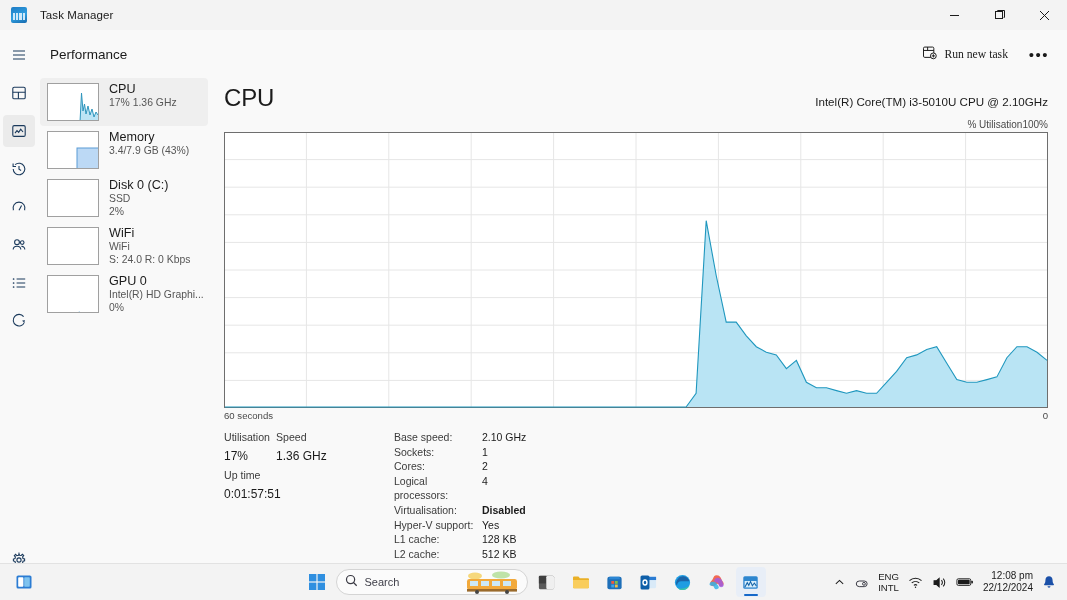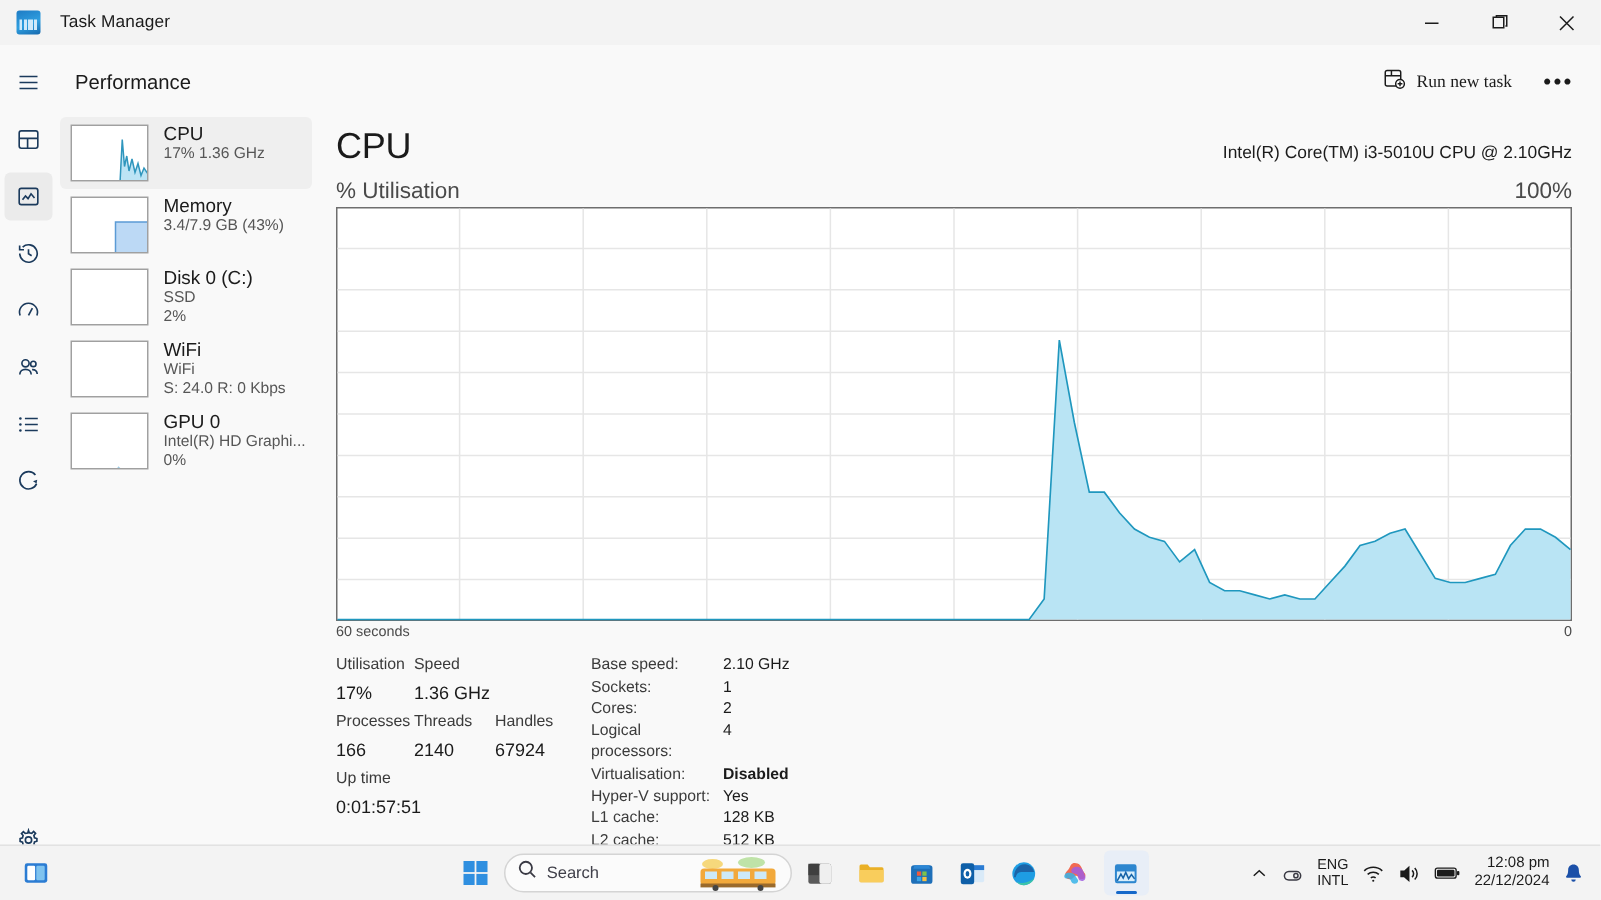--- a/index.html
+++ b/index.html
@@ -95,22 +95,22 @@
     font-size: 10.4px; color: #565656; line-height: 12.5px;
     white-space: nowrap; overflow: hidden; text-overflow: ellipsis; max-width: 100px;
   }
 
   
   .main { position: absolute; left: 180px; top: 0; width: 849px; height: 485px; }
   .cpu-head { display: flex; align-items: baseline; padding: 6px 19px 0 6px; }
   .cpu-h1 { font-size: 24px; color: #1b1b1b; font-weight: normal; letter-spacing: -.2px; }
   .cpu-model { margin-left: auto; font-size: 11.6px; color: #1b1b1b; }
   .axis-row {
-    display: flex; justify-content: space-between; padding: 7px 19px 0 6px;
-    font-size: 15px; color: #4a4a4a; gap: 28px;
+    display: flex; justify-content: flex-end; padding: 7px 19px 0 6px;
+    font-size: 10px; color: #4a4a4a;
   }
   .graph-wrap { margin: 2px 19px 0 6px; height: 276px; position: relative; }
   .graph-wrap svg { display: block; width: 100%; height: 100%; }
   .time-row {
     display: flex; justify-content: space-between; padding: 2px 19px 0 6px;
     font-size: 9.6px; color: #4a4a4a;
   }
 
   
   .stats { display: flex; padding: 9px 0 0 6px; }
@@ -378,34 +378,20 @@
             <div class="stat-cell s1">
               <div class="stat-lbl">Utilisation</div>
               <div class="stat-val">17%</div>
             </div>
             <div class="stat-cell s2">
               <div class="stat-lbl">Speed</div>
               <div class="stat-val">1.36 GHz</div>
             </div>
           </div>
           <div class="stat-row">
-            <div class="stat-cell c1">
-              <div class="stat-lbl">Processes</div>
-              <div class="stat-val">166</div>
-            </div>
-            <div class="stat-cell c2">
-              <div class="stat-lbl">Threads</div>
-              <div class="stat-val">2140</div>
-            </div>
-            <div class="stat-cell c3">
-              <div class="stat-lbl">Handles</div>
-              <div class="stat-val">67924</div>
-            </div>
-          </div>
-          <div class="stat-row">
             <div class="stat-cell">
               <div class="stat-lbl">Up time</div>
               <div class="stat-val">0:01:57:51</div>
             </div>
           </div>
         </div>
         <div class="stats-right" id="spec-list">
             <div class="spec">
               <div class="spec-k">Base speed:</div>
               <div class="spec-v">2.10 GHz</div>

